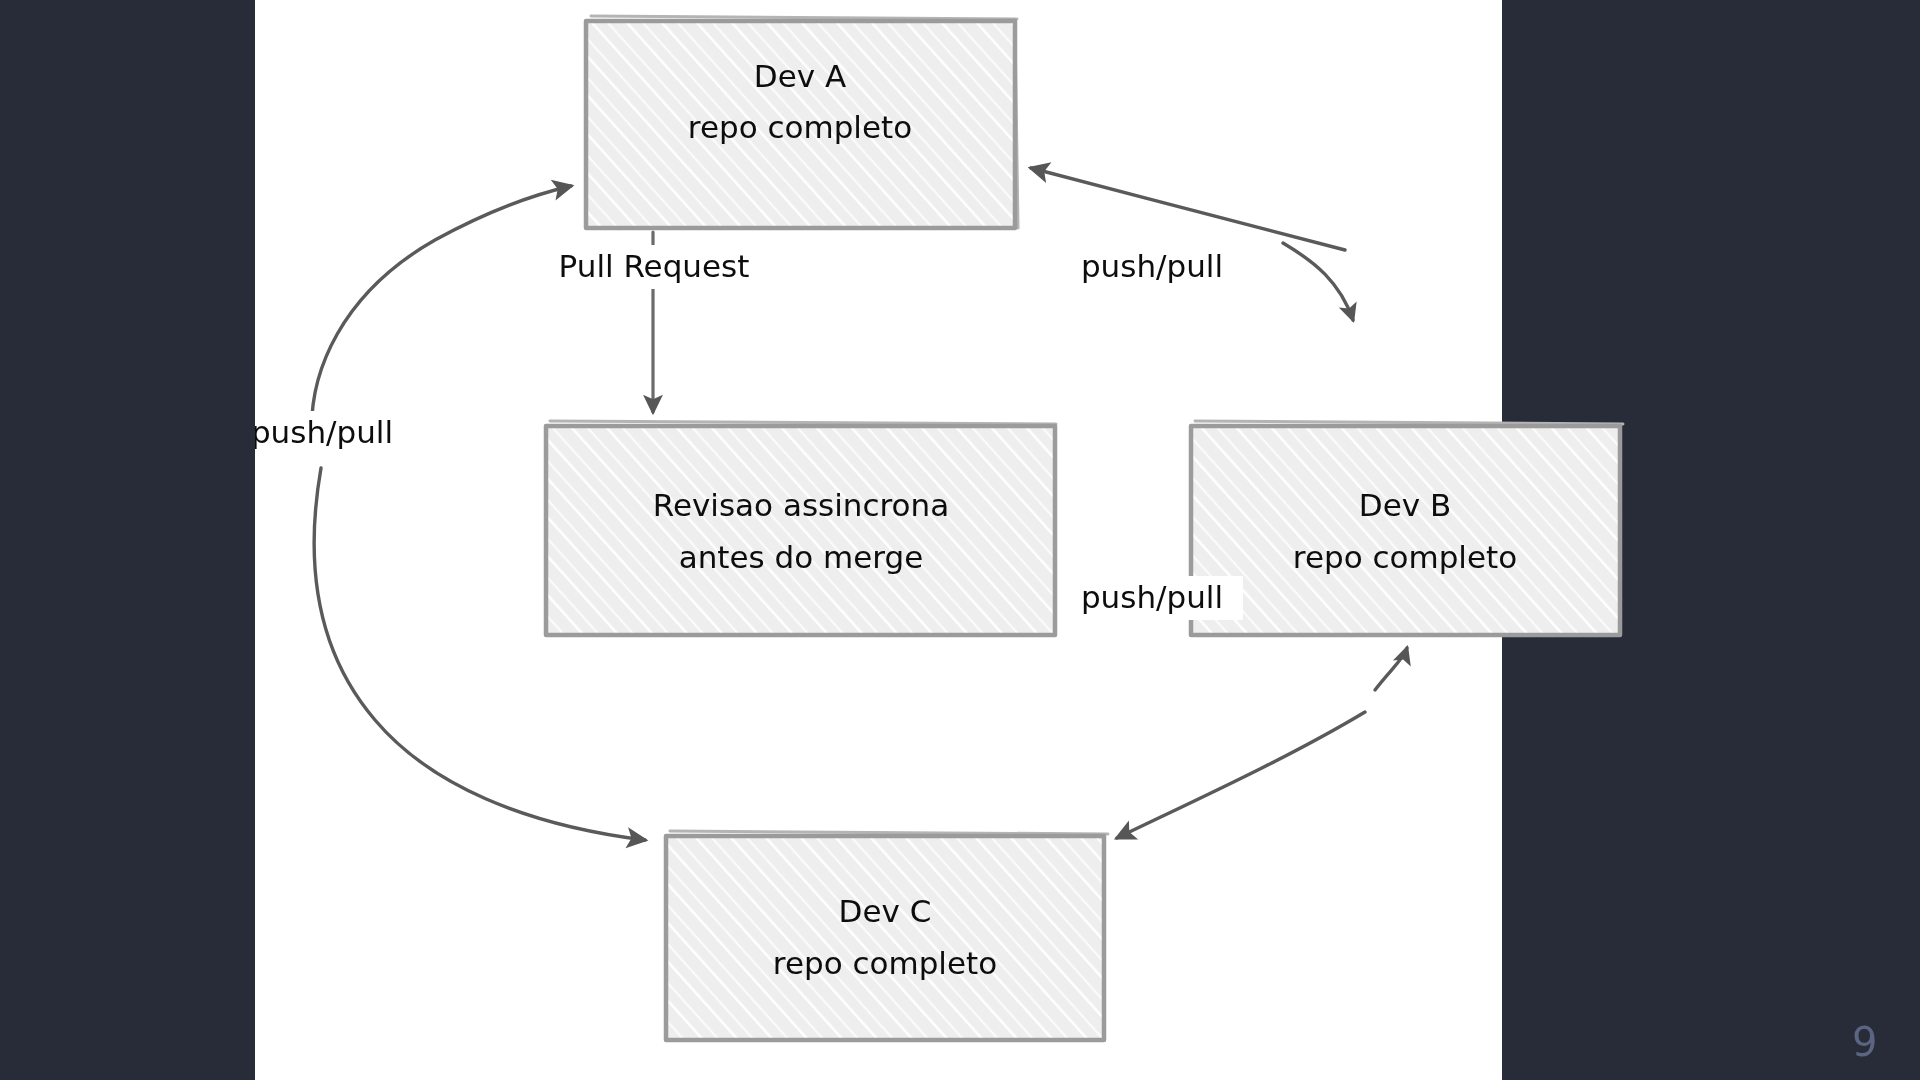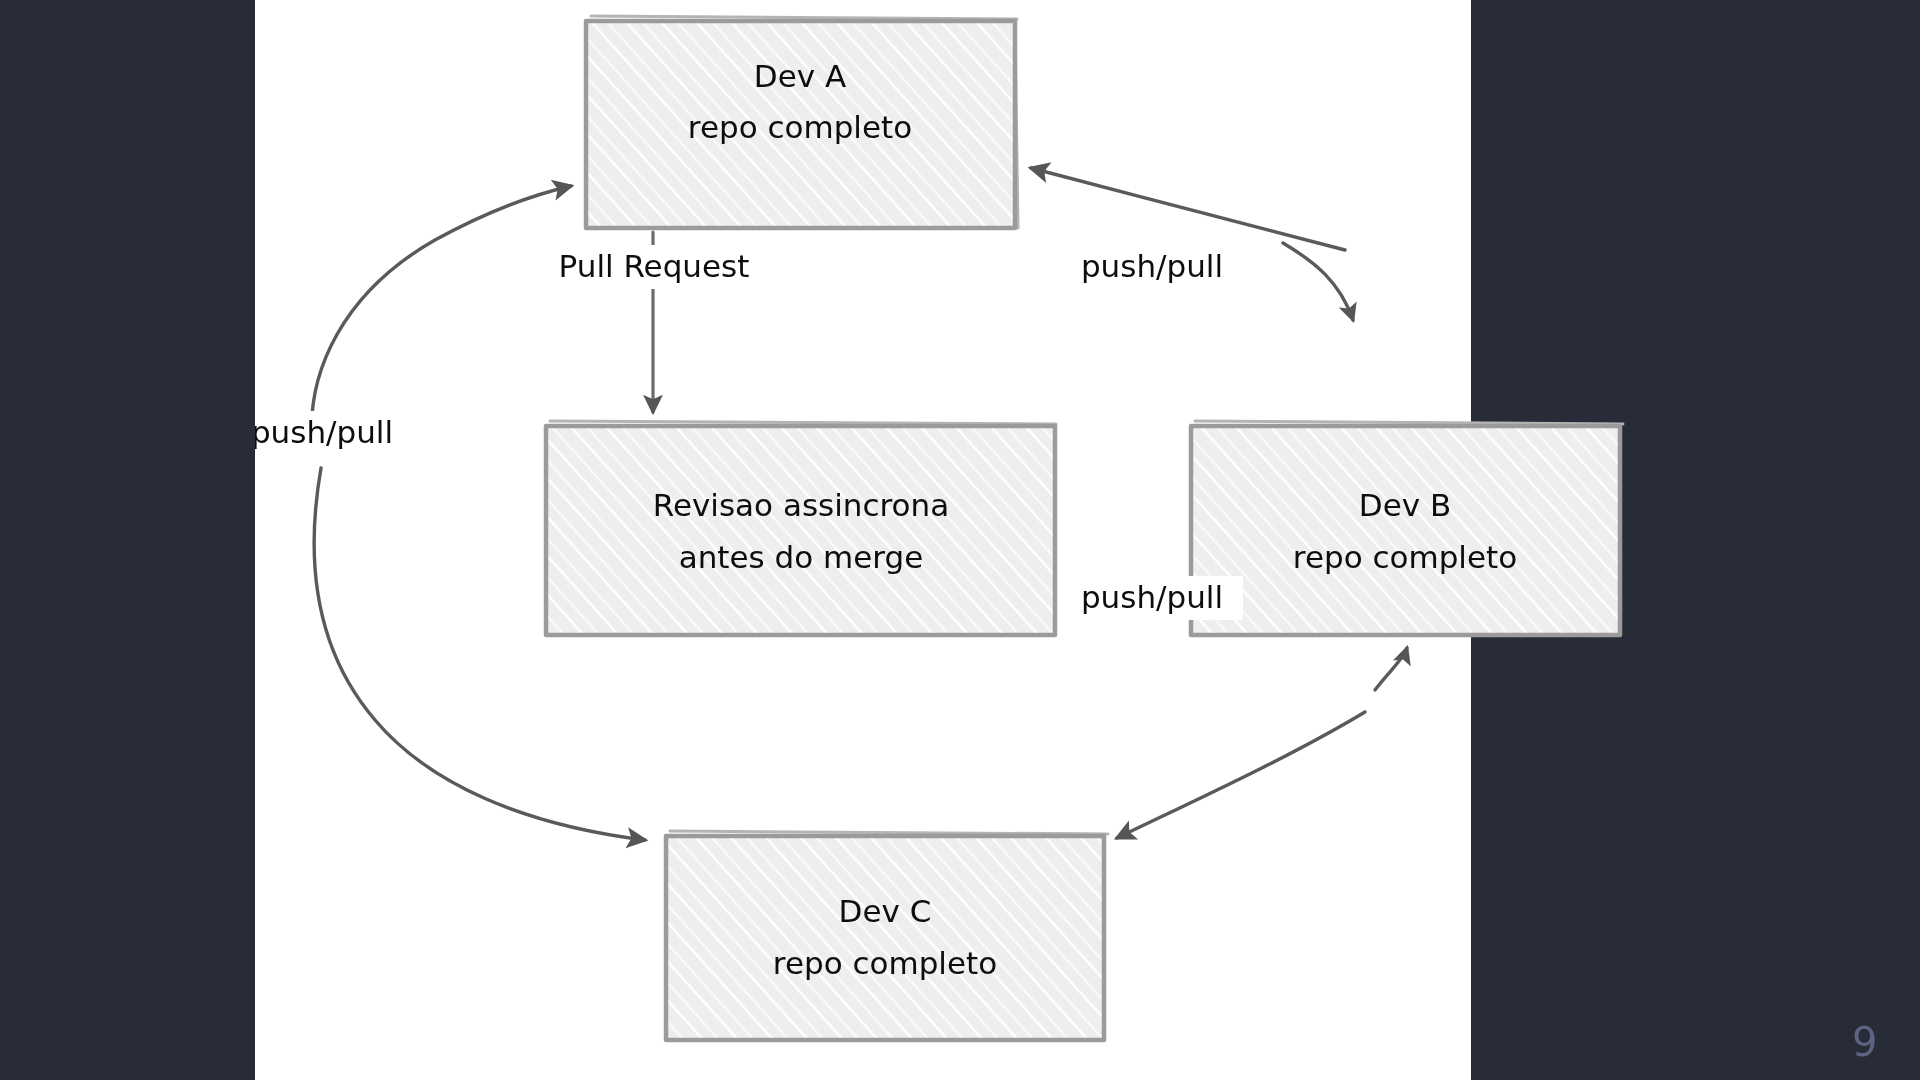--- a/index.html
+++ b/index.html
@@ -21,20 +21,21 @@
   }
 
   
   #slide-canvas {
     position: absolute;
     left: 255px;
     top: 0px;
     width: 1216px;
     height: 1080px;
     background: #ffffff;
+    padding-left: 31px;
   }
 
   
   #diagram-svg {
     position: absolute;
     left: 0;
     top: 0;
     width: 1400px;
     height: 1080px;
     display: block;

